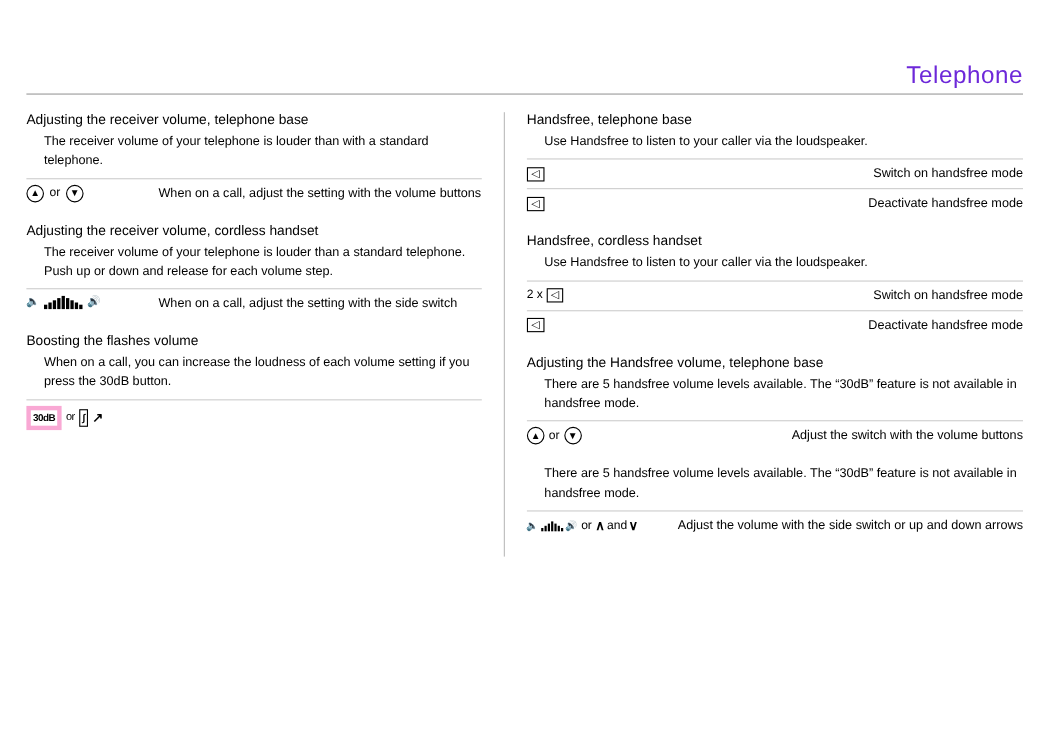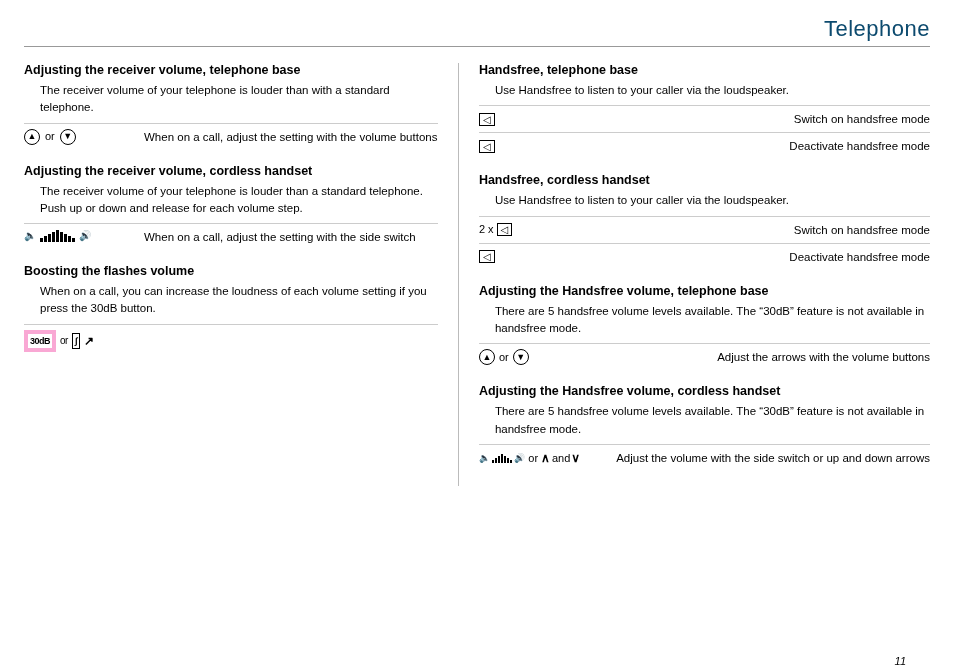--- a/index.html
+++ b/index.html
@@ -10,25 +10,26 @@
       color: #000;
       width: 954px;
       min-height: 667px;
       padding: 16px 24px 24px 24px;
     }
 
     .page-header {
       text-align: right;
       font-size: 22px;
       font-weight: 300;
-      color: #0c4a6e;
+      color: #6d28d9;
       border-bottom: 1px solid #999;
       padding-bottom: 4px;
       margin-bottom: 16px;
       letter-spacing: 0.5px;
+      margin-top: 39px;
     }
 
     .two-col {
       display: flex;
       gap: 0;
     }
 
     .col-left {
       width: 48%;
       padding-right: 20px;
@@ -38,21 +39,21 @@
     .col-right {
       width: 52%;
       padding-left: 20px;
     }
 
     .section {
       margin-bottom: 14px;
     }
 
     .section-title {
-      font-weight: bold;
+      font-weight: normal;
       font-size: 12.5px;
       margin-bottom: 5px;
     }
 
     .section-body {
       font-size: 11.5px;
       line-height: 1.5;
       margin-bottom: 6px;
       padding-left: 16px;
     }
@@ -231,26 +232,25 @@
 
       <div class="section">
         <div class="section-title">Adjusting the Handsfree volume, telephone base</div>
         <div class="section-body">There are 5 handsfree volume levels available. The “30dB” feature is not available in handsfree mode.</div>
         <div class="right-col-icon-row">
           <div class="right-icon-cell" style="display:flex;align-items:center;gap:2px;">
             <span class="circle-icon">▲</span>
             <span style="margin:0 2px;font-size:11px;">or</span>
             <span class="circle-icon">▼</span>
           </div>
-          <div class="right-icon-text">Adjust the arrows with the volume buttons</div>
-        </div>
-      </div>
-
-      <div class="section">
-        <div class="section-title">Adjusting the Handsfree volume, cordless handset</div>
+          <div class="right-icon-text">Adjust the switch with the volume buttons</div>
+        </div>
+      </div>
+
+      <div class="section">
         <div class="section-body">There are 5 handsfree volume levels available.  The “30dB” feature is not available in handsfree mode.</div>
         <div class="right-col-icon-row">
           <div class="right-icon-cell" style="display:flex;align-items:center;gap:1px;min-width:130px;">
             <span class="speaker-icon" style="font-size:9px;">🔈</span>
             <span style="display:inline-flex;align-items:flex-end;gap:1px;margin:0 1px;">
               <span style="display:inline-block;width:2px;height:3px;background:#000;"></span>
               <span style="display:inline-block;width:2px;height:5px;background:#000;"></span>
               <span style="display:inline-block;width:2px;height:7px;background:#000;"></span>
               <span style="display:inline-block;width:2px;height:9px;background:#000;"></span>
               <span style="display:inline-block;width:2px;height:7px;background:#000;"></span>

